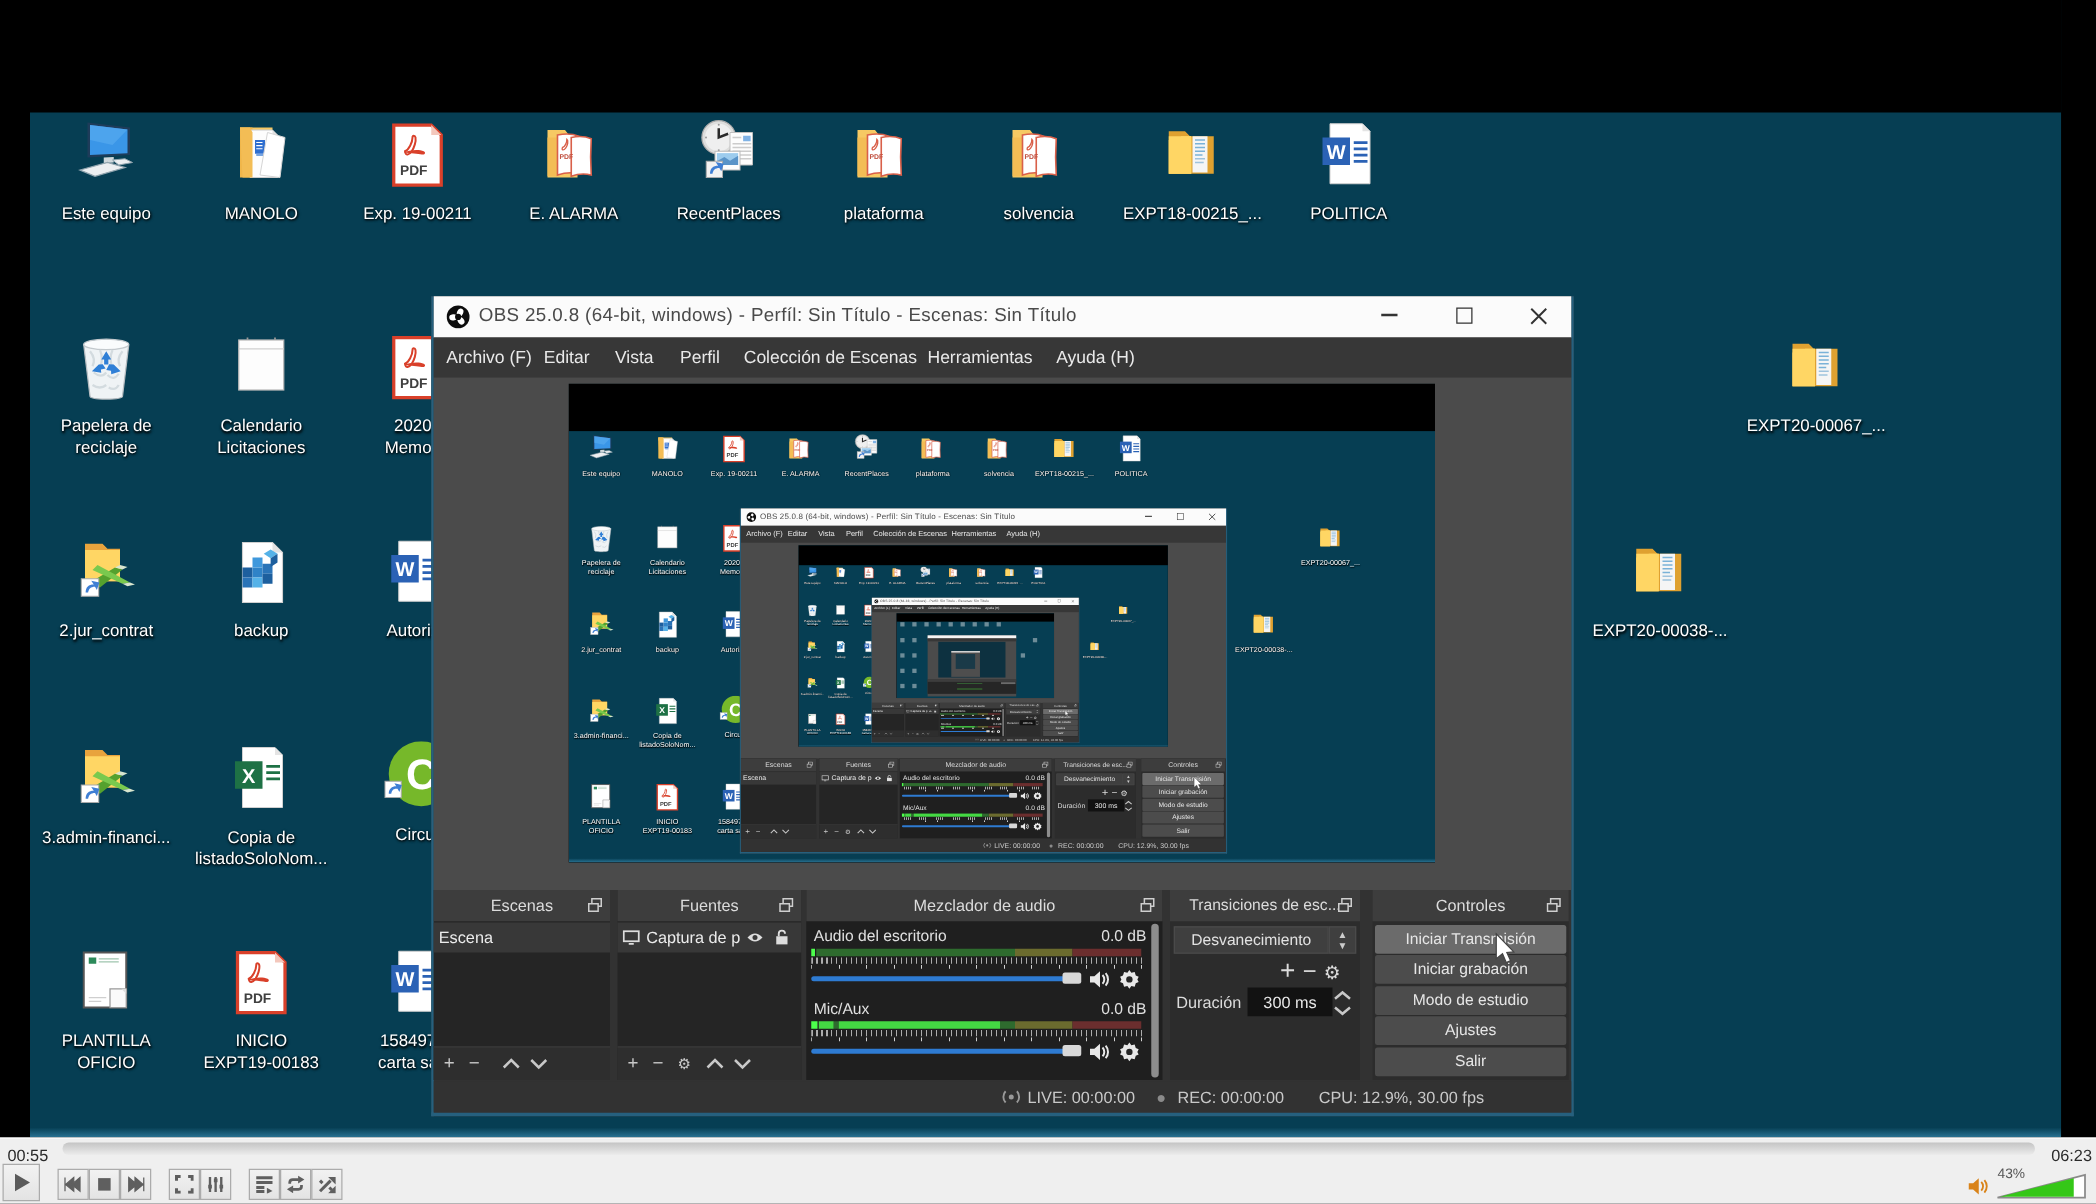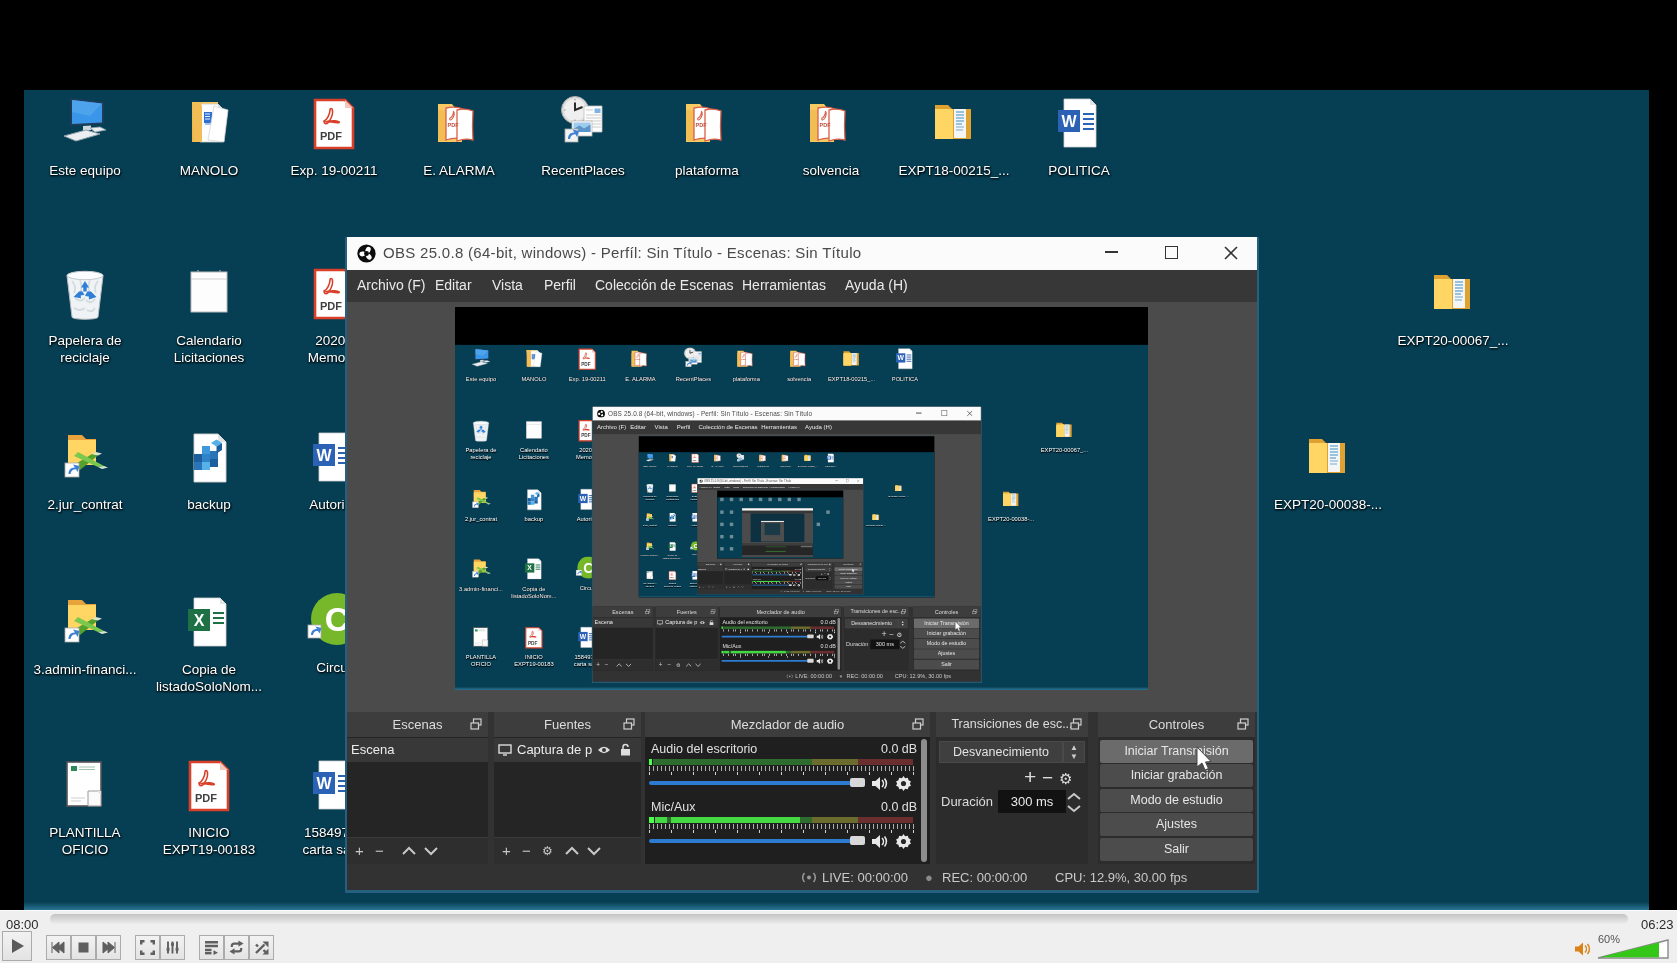--- a/index.html
+++ b/index.html
@@ -1389,21 +1389,21 @@
           <div class="abs" style="left:595px;top:5px">REC: 00:00:00</div>
           <div class="abs" style="left:708px;top:5px">CPU: 12.9%, 30.00 fps</div>
         </div>
         <svg class="abs" style="left:849px;top:509px" width="20" height="29" viewBox="0 0 20 29">
           <path d="M1 1 L1 21 L6 17 L9 24 L12.5 22.5 L9.5 16 L15 15.5 Z" fill="#fff" stroke="#444" stroke-width="1"></path>
         </svg>
       </div>
     </div>
   </div>
 <div id="pbar">
-    <div class="ptime" style="left:6px;top:6px">08:00</div>
+    <div class="ptime" style="left:6px;top:6px">00:55</div>
     <div class="ptime" style="left:1641px;top:6px">06:23</div>
     <div class="abs" style="left:50px;top:3px;width:1578px;height:10px;border-radius:5px;background:linear-gradient(#c4c4c4,#ececec)"></div>
     <div class="pbtn" style="left:2px;top:20px;width:30px;height:30px"></div>
     <svg class="abs" style="left:10px;top:27px" width="16" height="16" viewBox="0 0 16 16">
       <path d="M2 1 L14 8 L2 15 Z" fill="#5a5a5a"></path>
     </svg>
     <div class="pbtn" style="left:46px;top:24px;width:25px;height:25px"></div>
     <svg class="abs" style="left:51px;top:29px" width="15" height="15" viewBox="0 0 15 15">
       <path d="M1 2 v11 M13 2 L6.5 7.5 L13 13 Z M8 2 L1.5 7.5 L8 13 Z" fill="#5f5f5f" stroke="#5f5f5f" stroke-width="1"></path>
     </svg>
@@ -1444,17 +1444,17 @@
       <path d="M2 13 L10.5 4.5" stroke="#5f5f5f" stroke-width="2.4"></path>
       <path d="M8.5 1.5 h6 v6 z" fill="#5f5f5f"></path>
       <path d="M9.5 10 L11.5 12" stroke="#5f5f5f" stroke-width="2.4"></path>
       <path d="M14.5 8.5 v6 h-6 z" fill="#5f5f5f"></path>
       <path d="M2 4.5 L4 6.5" stroke="#5f5f5f" stroke-width="2.4"></path>
     </svg>
     <svg class="abs" style="left:1574px;top:30px" width="18" height="16" viewBox="0 0 18 16">
       <path d="M1 5.5 h3.5 L9 1.5 v13 L4.5 10.5 H1 z" fill="#d98319"></path>
       <path d="M11 4.5 a5 5 0 0 1 0 7 M13.5 3 a7.5 7.5 0 0 1 0 10" stroke="#d98319" stroke-width="1.5" fill="none"></path>
     </svg>
-    <div class="ptime" style="left:1598px;top:22px;font-size:11px;color:#555">60%</div>
+    <div class="ptime" style="left:1598px;top:22px;font-size:11px;color:#555">43%</div>
     <svg class="abs" style="left:1597px;top:27px" width="73" height="22" viewBox="0 0 73 22">
       <path d="M1 20 L71 2 L71 20 Z" fill="#fff" stroke="#8a8a8a" stroke-width="1.4"></path>
       <path d="M3 19.3 L62 4.5 L62 19.3 Z" fill="#35c718"></path>
     </svg>
   </div>
 </body></html>

